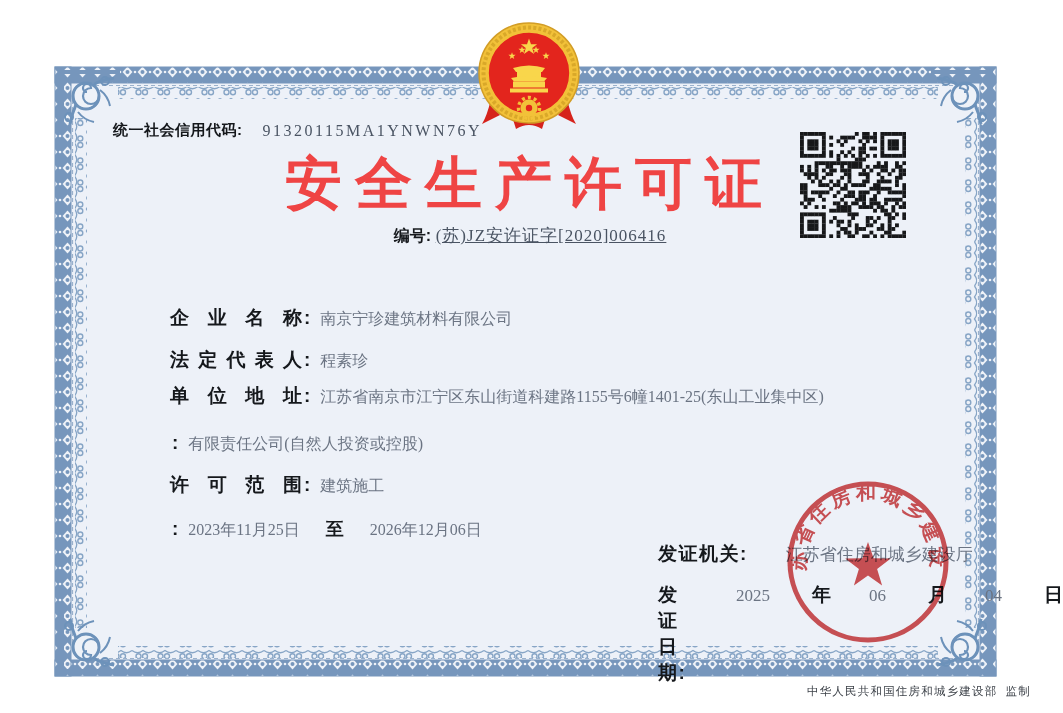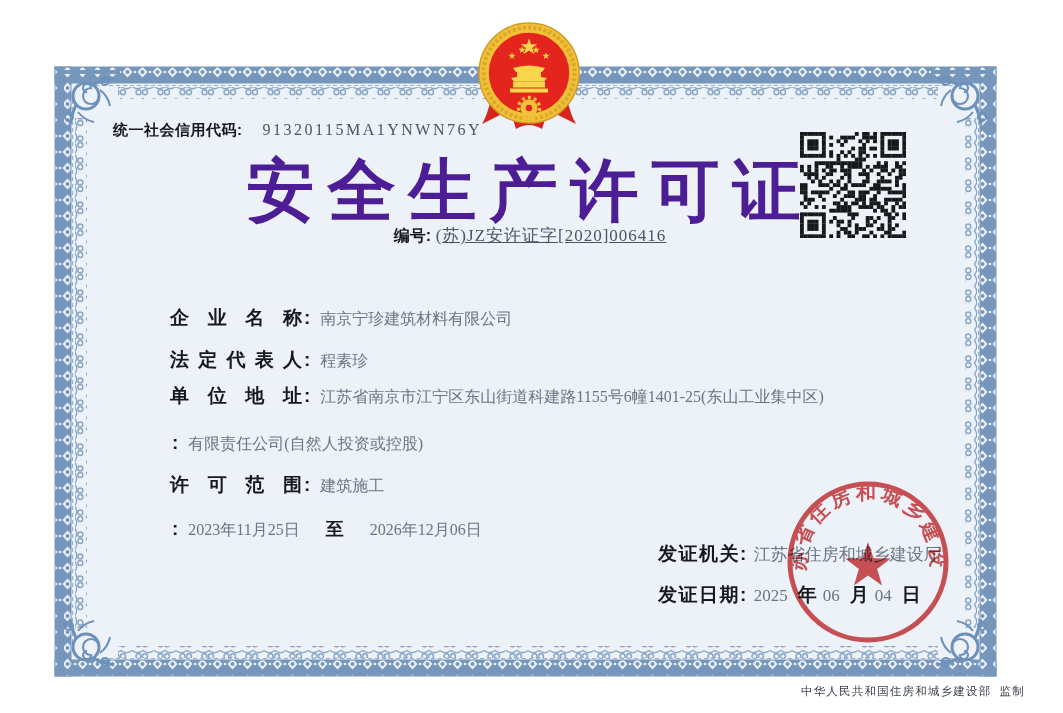--- a/index.html
+++ b/index.html
@@ -9,48 +9,48 @@
   }
   .abs{position:absolute;}
   .lbl{font-weight:bold;color:#15181c;}
   .val{font-family:"Liberation Serif","DejaVu Serif",serif;color:#6b7483;}
   .frame-svg{left:0;top:0;z-index:1;}
   .content{z-index:2;}
   .emblem{left:477px;top:21px;z-index:3;}
   .qr{left:800px;top:132px;z-index:2;}
   .seal{left:784px;top:478px;z-index:4;opacity:.88;mix-blend-mode:multiply;}
 
-  .credit-row{left:113px;top:121px;display:flex;align-items:flex-start;}
+  .credit-row{left:113px;top:121px;display:flex;align-items:center;}
   .credit-row .lbl{font-size:15px;letter-spacing:.5px;}
   .credit-row .val{font-size:16px;letter-spacing:2.5px;color:#4a5463;margin-left:20px;}
 
-  .title{left:95px;top:146px;width:870px;text-align:center;font-size:68px;
-         font-weight:bold;letter-spacing:13px;color:#4c1d95;}
+  .title{left:95px;top:146px;width:870px;text-align:center;font-size:57px;
+         font-weight:bold;letter-spacing:13px;color:#ef4444;}
 
   .serial{left:95px;top:224px;width:870px;text-align:center;font-size:17px;}
   .serial .lbl{font-size:16px;}
   .serial .val{color:#4a5463;letter-spacing:1px;text-decoration:underline;}
 
   .field-row{left:170px;display:flex;align-items:baseline;}
   .flabel{display:inline-block;width:132px;text-align:justify;text-align-last:justify;
           font-weight:bold;font-size:19px;color:#15181c;}
   .fcolon{font-weight:bold;font-size:19px;color:#15181c;margin:0 10px 0 2px;}
   .fval{font-size:16px;line-height:23px;max-width:595px;margin-top:40px;}
 
   .to-word{font-weight:bold;color:#15181c;font-size:18px;margin:0 26px;
            font-family:"Liberation Sans","DejaVu Sans",sans-serif;}
 
-  .issue-row{left:658px;display:flex;align-items:baseline;}
+  .issue-row{left:658px;display:flex;align-items:baseline;gap:32px;}
   .issue-row .lbl{font-size:19px;letter-spacing:1.5px;}
   .issue-row .val{font-size:17px;margin-left:6px;}
   .dnum{font-size:17px;}
   .dunit{font-weight:bold;color:#15181c;font-size:19px;}
   .m18{margin-left:18px;} .m10{margin-left:10px;}
 
-  .footer{right:38px;top:684px;font-family:"Liberation Serif","DejaVu Serif",serif;
+  .footer{right:32px;top:684px;font-family:"Liberation Serif","DejaVu Serif",serif;
           font-size:11.5px;color:#3c4148;letter-spacing:1.2px;white-space:pre;}
 </style>
 </head>
 <body>
 
 <svg class="abs frame-svg" width="1063" height="713">
   <defs>
     <pattern id="geo" width="15" height="16" patternUnits="userSpaceOnUse">
       <rect width="15" height="16" fill="#7696bc"></rect>
       <path d="M7.5,2.5 L12.5,8 L7.5,13.5 L2.5,8 Z" fill="#eef2f8"></path>

